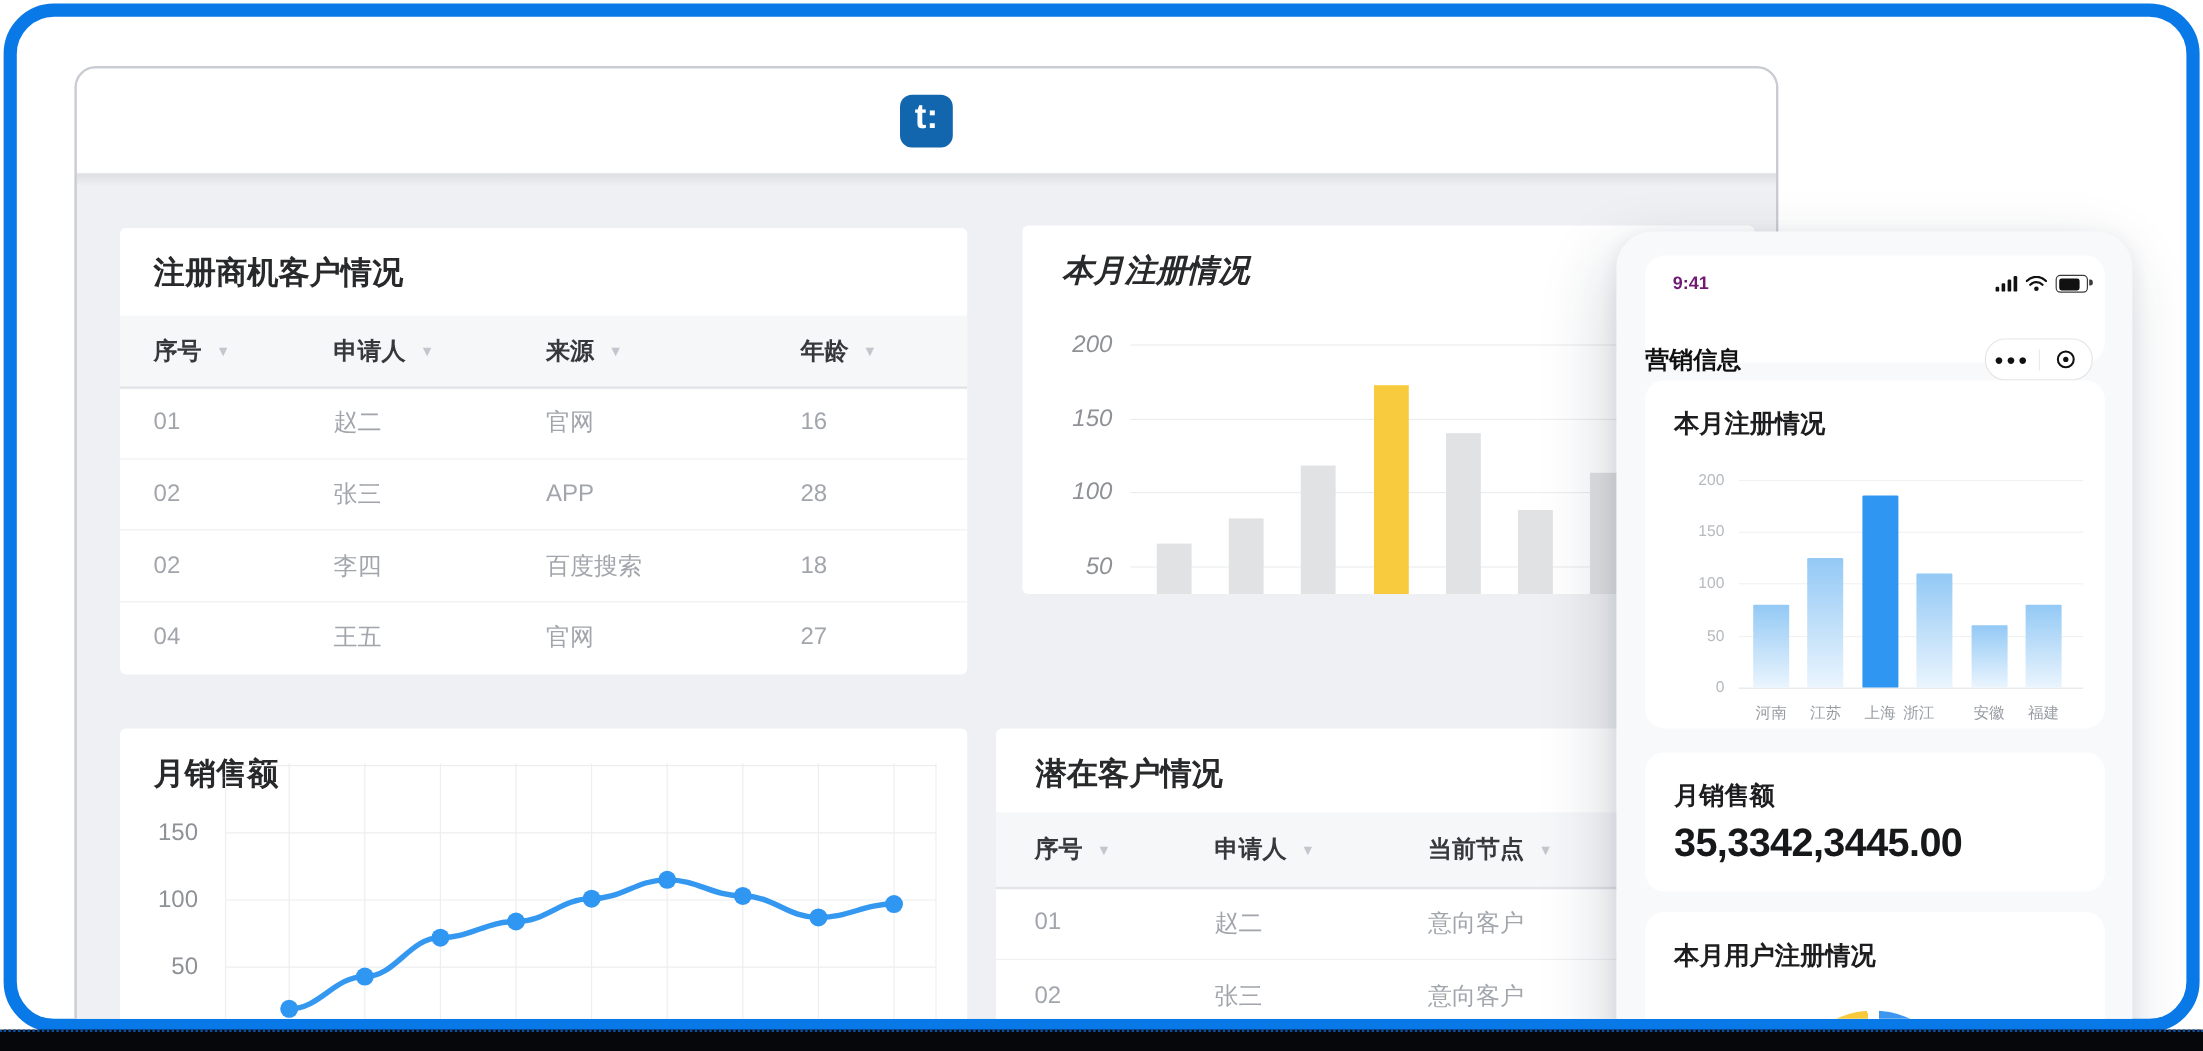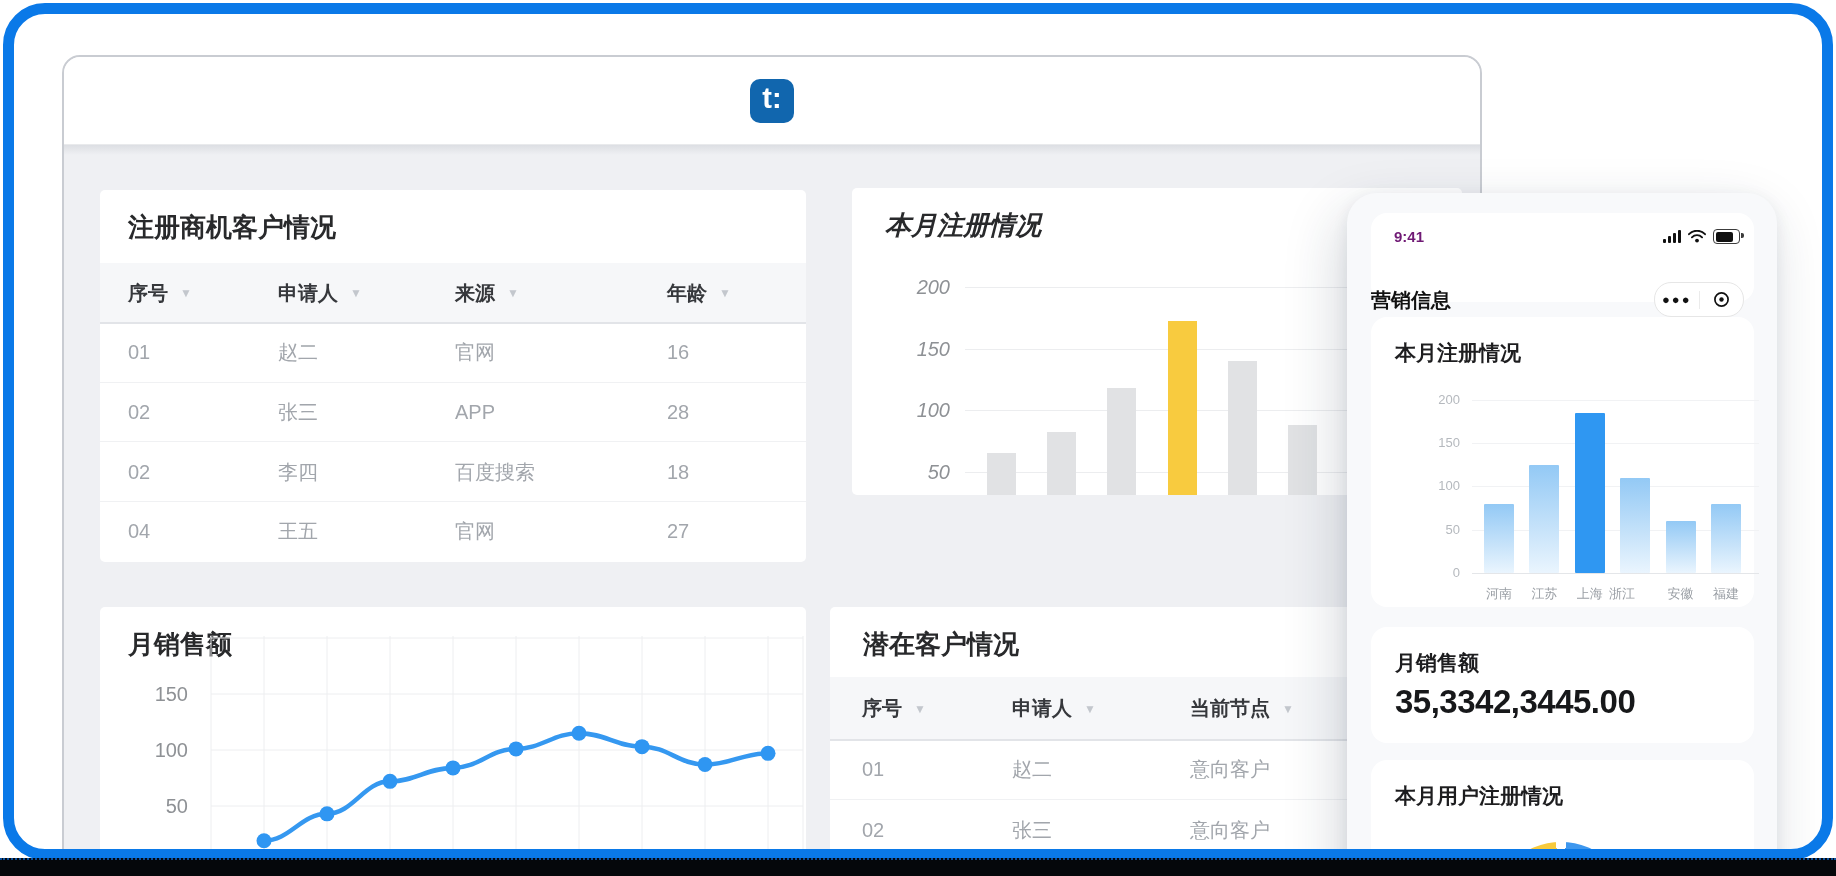--- a/index.html
+++ b/index.html
@@ -1,17 +1,17 @@
 <!DOCTYPE html>
 <html><head>
 <meta charset="utf-8">
 <style>
   html,body{margin:0;padding:0;width:1836px;height:876px;background:#ffffff;overflow:hidden;
     font-family:"Liberation Sans","DejaVu Sans",sans-serif;}
-  .abs{position:absolute;margin-left:23px;}
+  .abs{position:absolute;}
 
   
   .bottom-strip{position:absolute;left:0;right:0;bottom:0;height:16px;background:#05070B;border-top:2px dotted #0a4f9e;}
   .viewport{position:absolute;left:3px;top:3px;right:3px;bottom:16px;border:11px solid #0A79E8;
     border-radius:42px;background:#fff;overflow:hidden;}
   .stage{position:absolute;left:-14px;top:-14px;width:1836px;height:876px;}
 
   
   .main-card{position:absolute;left:62px;top:55px;width:1416px;height:830px;background:#EFF0F3;
     border:2px solid #C9CCD2;border-radius:18px 18px 0 0;overflow:hidden;}

